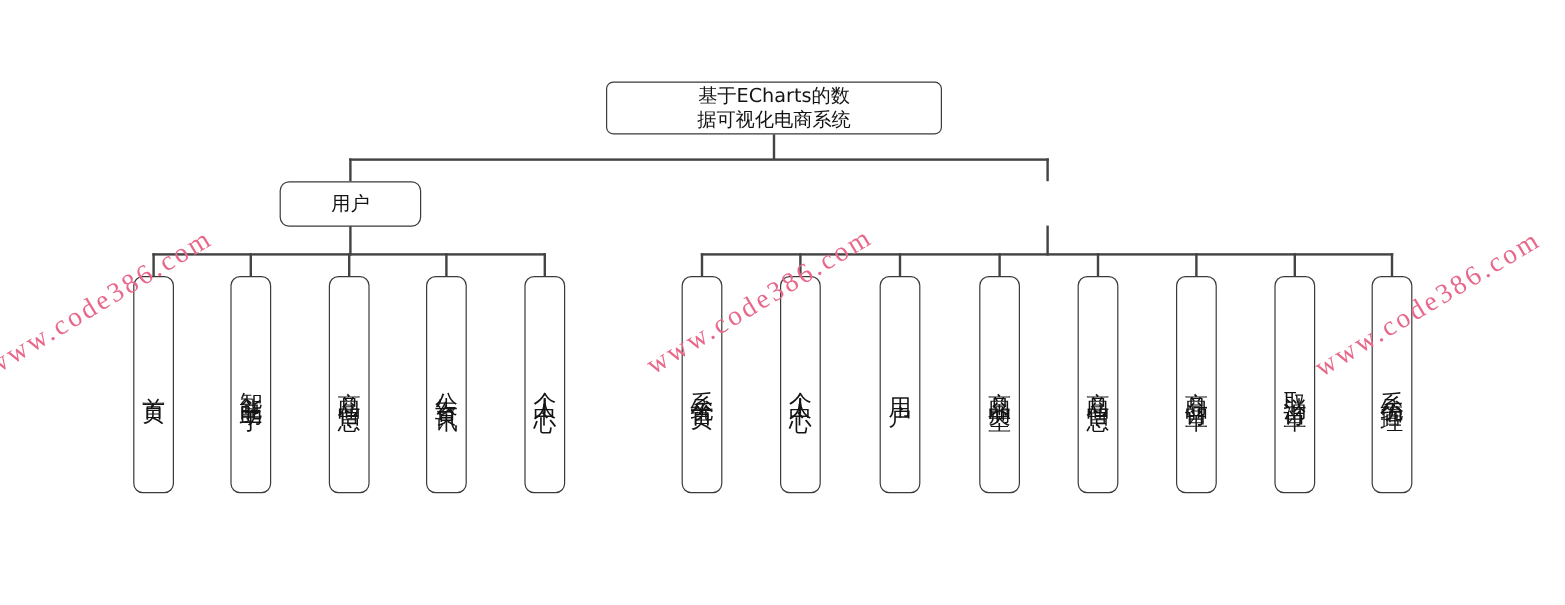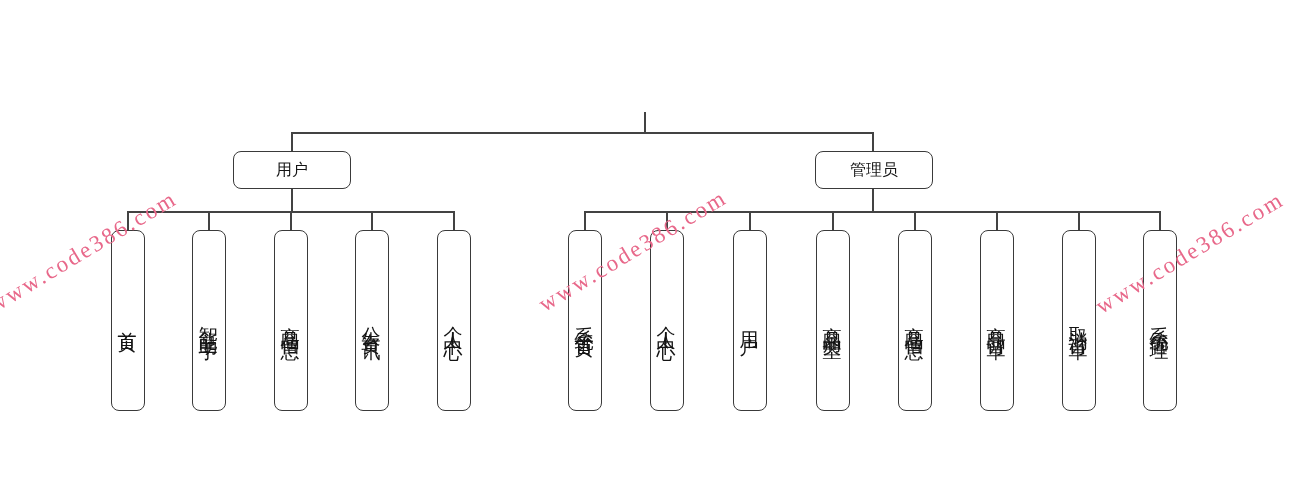--- a/index.html
+++ b/index.html
@@ -93,26 +93,27 @@
   <div class="line hline" style="left:584px; top:211px; width:577px;"></div>
   <div class="line vline" style="left:584px; top:211px; height:21px;"></div>
   <div class="line vline" style="left:666px; top:211px; height:21px;"></div>
   <div class="line vline" style="left:749px; top:211px; height:21px;"></div>
   <div class="line vline" style="left:832px; top:211px; height:21px;"></div>
   <div class="line vline" style="left:914px; top:211px; height:21px;"></div>
   <div class="line vline" style="left:996px; top:211px; height:21px;"></div>
   <div class="line vline" style="left:1078px; top:211px; height:21px;"></div>
   <div class="line vline" style="left:1159px; top:211px; height:21px;"></div>
 
+  <div class="box root-box">
+    <div>基于ECharts的数</div>
+    <div>据可视化电商系统</div>
+  </div>
 
   <div class="box branch-box branch-user">
     <span>用户</span>
-  </div>
-  <div class="box branch-box branch-admin">
-    <span>管理员</span>
   </div>
 
   <div class="leaf" style="left:111px;">首页</div>
   <div class="leaf" style="left:192px;">智能助手</div>
   <div class="leaf" style="left:274px;">商品信息</div>
   <div class="leaf" style="left:355px;">公告资讯</div>
   <div class="leaf" style="left:437px;">个人中心</div>
 
   <div class="leaf" style="left:568px;">系统首页</div>
   <div class="leaf" style="left:650px;">个人中心</div>

